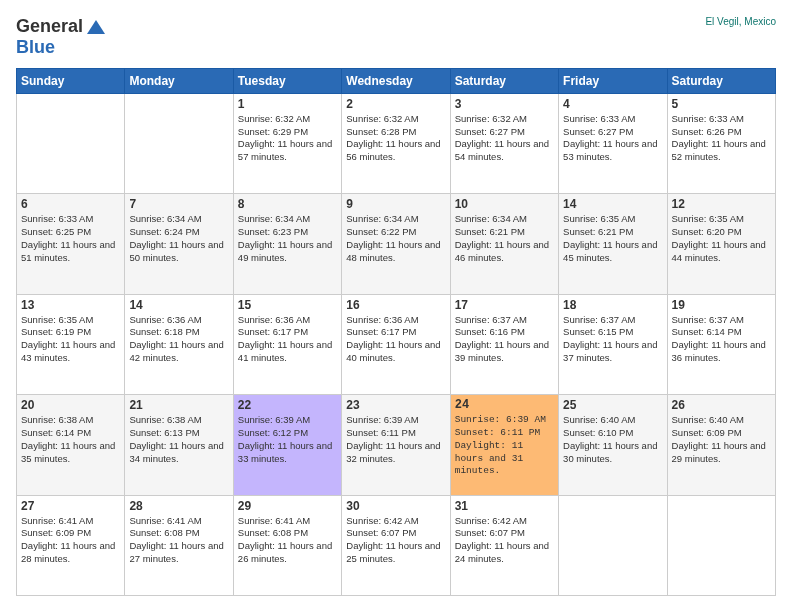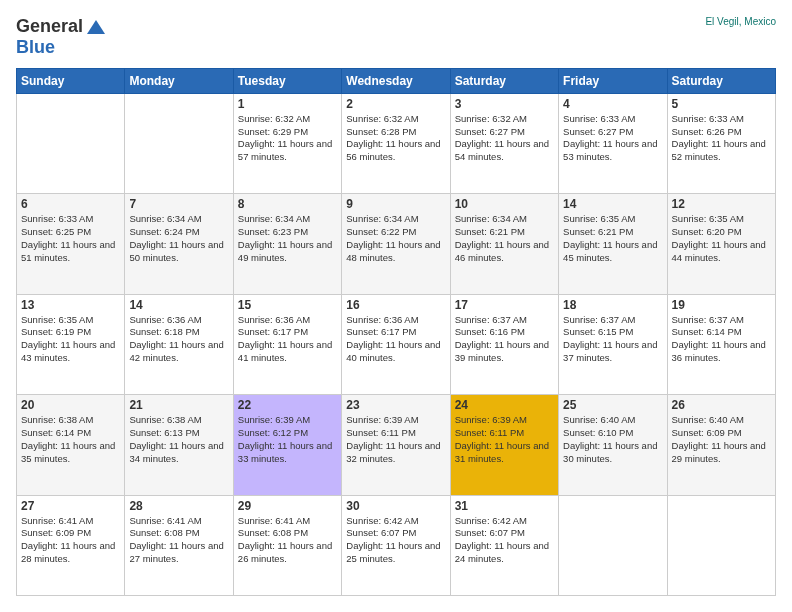--- a/index.html
+++ b/index.html
@@ -269,21 +269,21 @@
             <div class="cell-content" style="white-space: pre-line;">Sunrise: 6:39 AM
 Sunset: 6:12 PM
 Daylight: 11 hours and 33 minutes.</div>
           </td>
           <td style="background: rgb(245, 245, 245);">
             <span class="day-num">23</span>
             <div class="cell-content" style="white-space: pre-line;">Sunrise: 6:39 AM
 Sunset: 6:11 PM
 Daylight: 11 hours and 32 minutes.</div>
           </td>
-          <td style="background: #eab308;">
+          <td style="background: #fdba74; font-family: Liberation Mono, monospace;">
             <span class="day-num">24</span>
             <div class="cell-content" style="white-space: pre-line;">Sunrise: 6:39 AM
 Sunset: 6:11 PM
 Daylight: 11 hours and 31 minutes.</div>
           </td>
           <td style="background: rgb(245, 245, 245);">
             <span class="day-num">25</span>
             <div class="cell-content" style="white-space: pre-line;">Sunrise: 6:40 AM
 Sunset: 6:10 PM
 Daylight: 11 hours and 30 minutes.</div>

